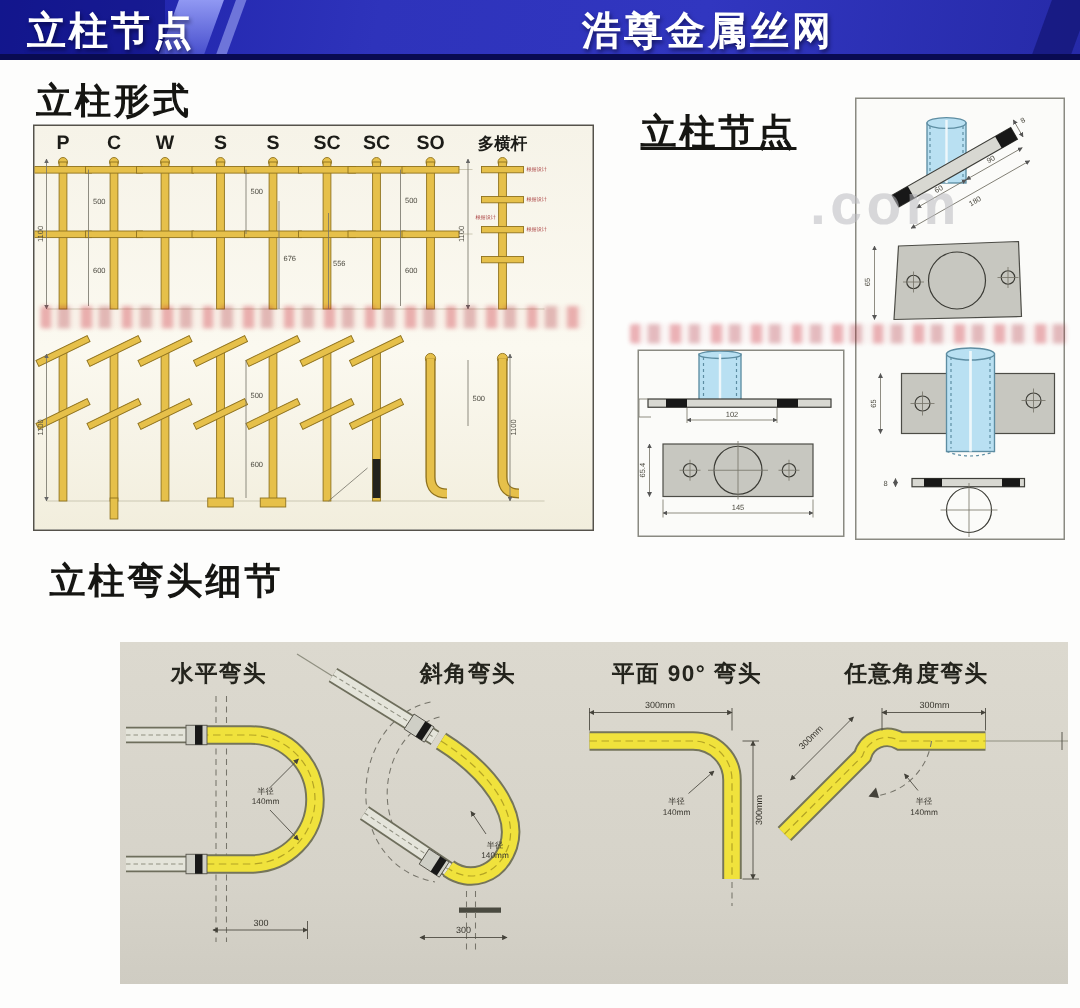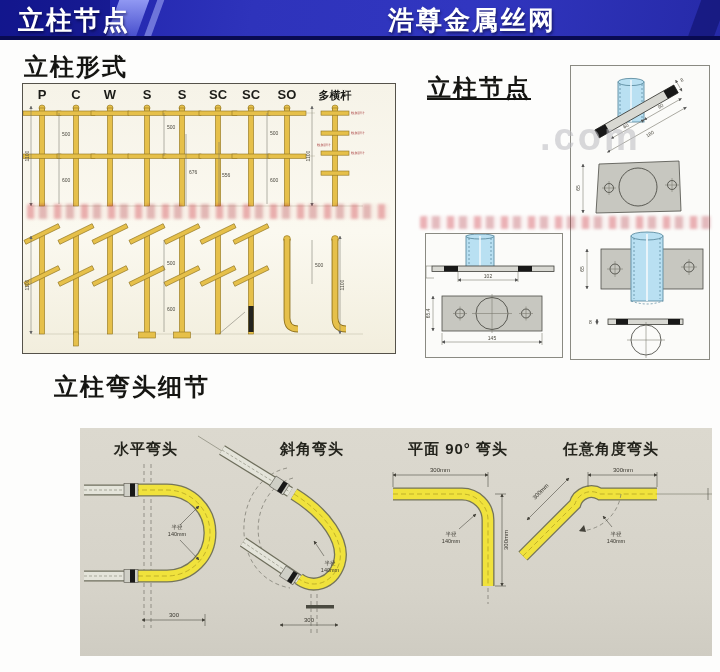--- a/index.html
+++ b/index.html
@@ -17,21 +17,21 @@
        background:rgba(12,14,100,.55);transform:skewX(-20deg);}
   #hdr .strip{position:absolute;left:0;bottom:0;width:720px;height:4px;background:#090b52;}
   .hdr-title{position:absolute;top:3px;color:#fff;font-size:26px;font-weight:bold;
        letter-spacing:2px;text-shadow:1px 2px 3px rgba(0,0,30,.55);white-space:nowrap;}
   #hdr-left{left:18px;}
   #hdr-center{left:388px;text-align:center;}
   
   .sec-h{position:absolute;margin:0;font-size:24px;font-weight:bold;color:#151512;letter-spacing:2px;}
   #h-forms{left:24px;top:51px;}
   #h-nodes{left:427px;top:72px;text-decoration:underline;}
-  #h-elbows{left:33px;top:371px;margin-left:21px;}
+  #h-elbows{left:33px;top:371px;}
   
   .dbox{position:absolute;border:1px solid #55524a;box-sizing:border-box;}
   #box-forms{left:22px;top:83px;width:374px;height:271px;
        background:linear-gradient(180deg,#f6f3e8,#fbf9f0 55%,#f2eedd);}
   #box-node-tall{left:570px;top:65px;width:140px;height:295px;background:#fbfbf9;border-color:#8a8a82;}
   #box-node-small{left:425px;top:233px;width:138px;height:125px;background:#fbfbf9;border-color:#8a8a82;}
   #elbow-panel{position:absolute;left:80px;top:428px;width:632px;height:228px;
        background:linear-gradient(180deg,#dcd9cf,#d6d3c9 70%,#cfccc2);}
   svg{display:block;}
   

